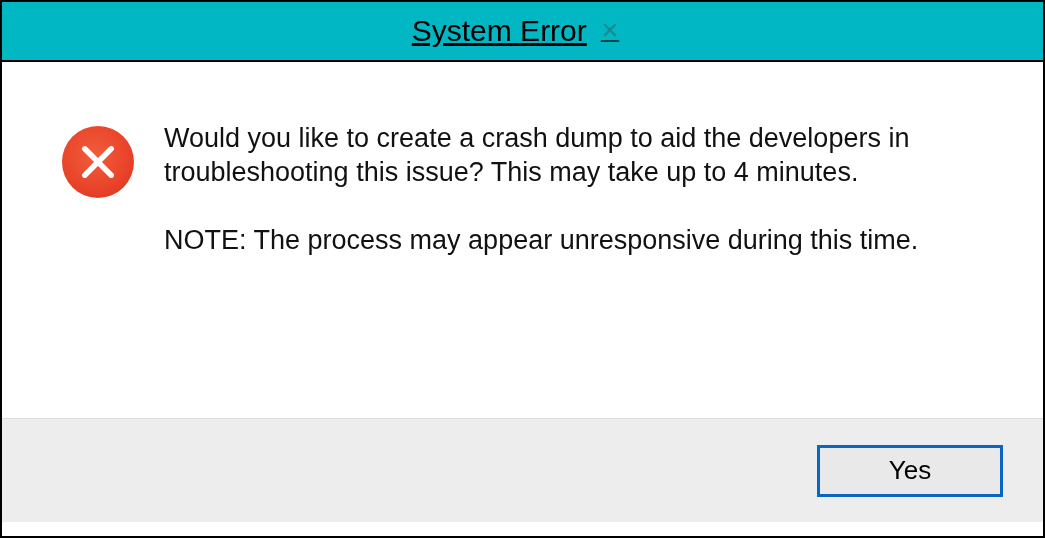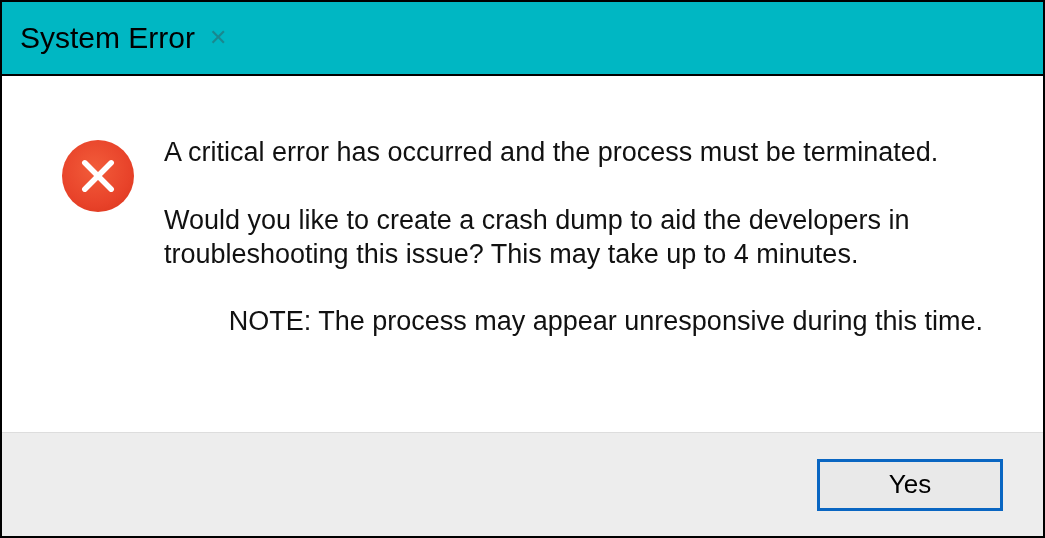--- a/index.html
+++ b/index.html
@@ -10,26 +10,27 @@
     body {
       font-family: "Segoe UI", Tahoma, sans-serif;
       background: #fff;
       width: 1045px;
       height: 538px;
       overflow: hidden;
       border: 2px solid #000;
     }
     .titlebar {
       background: #00b7c3;
-      height: 74px;
+      height: 60px;
       display: flex;
       align-items: center;
-      justify-content: flex-start;
+      justify-content: center;
       padding: 0 18px 0 18px;
       border-bottom: 2px solid #000;
+      text-decoration: underline;
     }
     .title {
       font-size: 30px;
       font-weight: 400;
       color: #000;
     }
     .close-x {
       font-size: 22px;
       color: #2a6a6e;
       font-weight: 300;
@@ -68,21 +69,20 @@
       font-size: 27px;
       line-height: 1.25;
       color: #111;
       font-weight: 400;
     }
     .msg p {
       margin-bottom: 34px;
     }
     .msg p:last-child {
       margin-bottom: 8px;
-      text-align: right;
     }
     .button-bar {
       background: #ededed;
       height: 104px;
       border-top: 1px solid #ddd;
       display: flex;
       align-items: center;
       justify-content: flex-end;
       padding: 0 40px 0 0;
       gap: 28px;
@@ -113,21 +113,20 @@
 <div class="content-area">
   <div class="icon-wrap">
     <div class="error-circle">
       <svg viewBox="0 0 40 40">
         <line x1="8" y1="8" x2="32" y2="32" stroke="#fff" stroke-width="5" stroke-linecap="round"></line>
         <line x1="32" y1="8" x2="8" y2="32" stroke="#fff" stroke-width="5" stroke-linecap="round"></line>
       </svg>
     </div>
   </div>
   <div class="msg">
-    <p>A critical error has occurred and the process must be terminated.</p>
     <p>Would you like to create a crash dump to aid the developers in troubleshooting this issue? This may take up to 4 minutes.</p>
     <p>NOTE: The process may appear unresponsive during this time.</p>
   </div>
 </div>
 
 <div class="button-bar">
   <button class="btn default">Yes</button>
 </div>
 
 </body></html>

